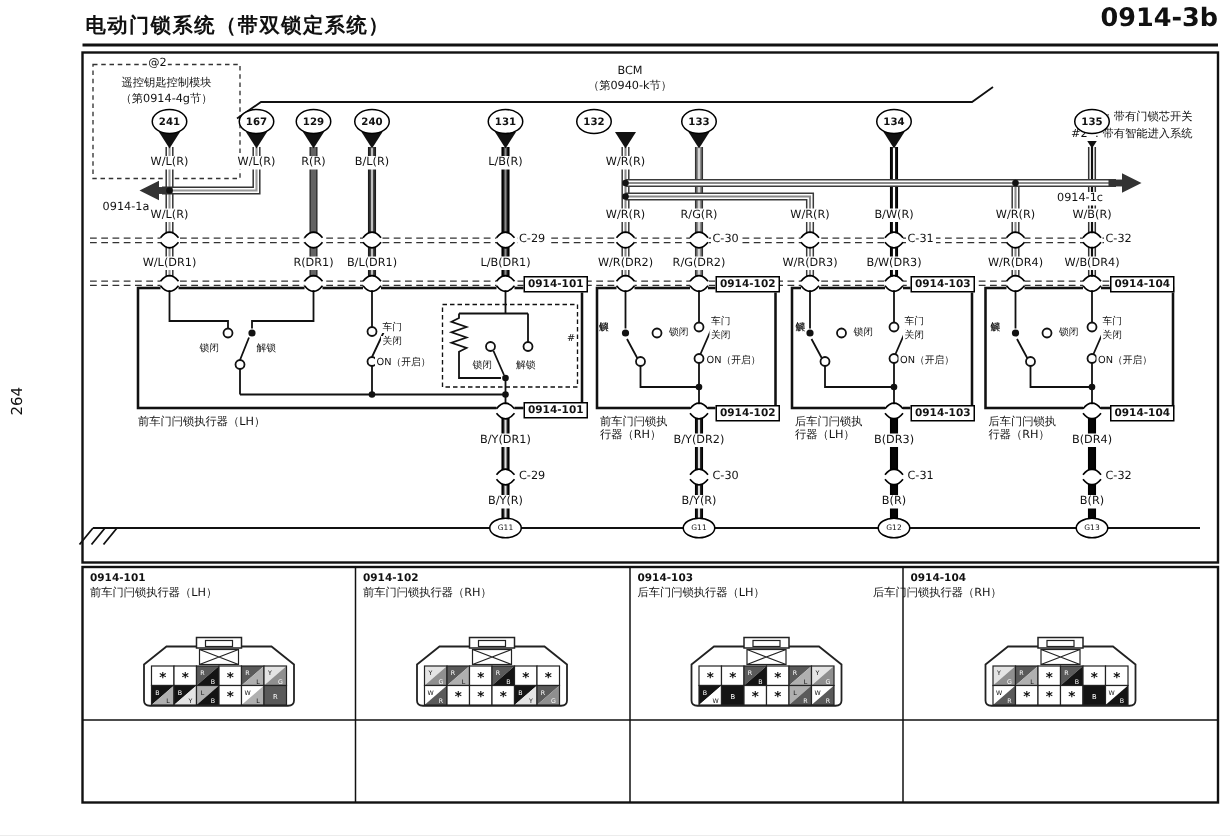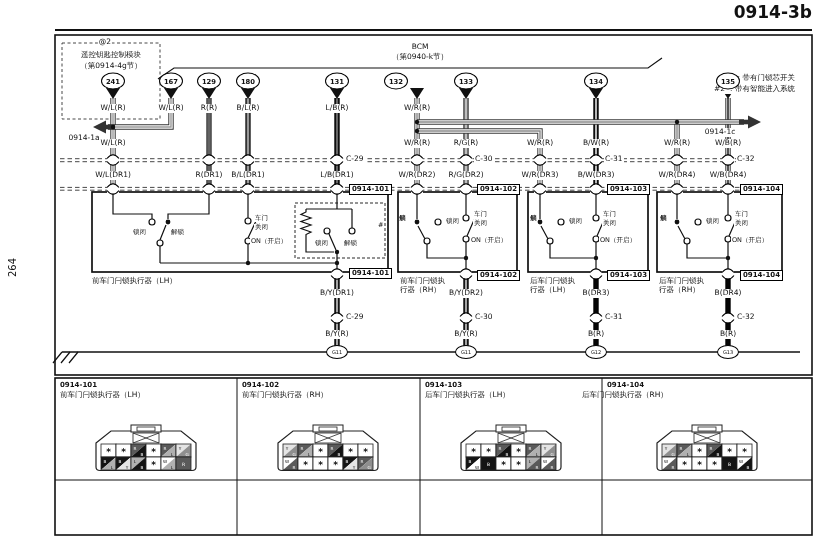--- a/index.html
+++ b/index.html
@@ -312,36 +312,37 @@
         <polygon points="202,88 216,88 209,99"></polygon>
         <polygon points="241,88 255,88 248,99"></polygon>
         <polygon points="330,88 344,88 337,99"></polygon>
         <polygon points="410,88 424,88 417,99"></polygon>
         <polygon points="459,88 473,88 466,99"></polygon>
         <polygon points="589,88 603,88 596,99"></polygon>
         <polygon points="721,88 735,88 728,99"></polygon>
       </g>
   </svg>
 
+  <div class="ttl">电动门锁系统（带双锁定系统）</div>
   <div class="pcode">0914-3b</div>
   <div class="rule"></div>
   <div class="sidenum">264</div>
   <div class="leg" style="top:37px"># ：带有门锁芯开关</div>
   <div class="leg" style="top:48px">#2 ：带有智能进入系统</div>
 
   <div class="lbl" style="left:105px;top:38px">@2</div>
   <div class="lbl" style="left:111px;top:51px">遥控钥匙控制模块</div>
   <div class="lbl" style="left:111px;top:62px">（第0914-4g节）</div>
   <div class="lbl nb" style="left:420px;top:43px">BCM</div>
   <div class="lbl nb" style="left:420px;top:53px">（第0940-k节）</div>
 
   <div class="pin" style="left:113px;top:81px">241</div>
   <div class="pin" style="left:171px;top:81px">167</div>
   <div class="pin" style="left:209px;top:81px">129</div>
-  <div class="pin" style="left:248px;top:81px">180</div>
+  <div class="pin" style="left:248px;top:81px">240</div>
   <div class="pin" style="left:337px;top:81px">131</div>
   <div class="pin" style="left:396px;top:81px">132</div>
   <div class="pin" style="left:466px;top:81px">133</div>
   <div class="pin" style="left:596px;top:81px">134</div>
   <div class="pin" style="left:728px;top:81px">135</div>
 
   <div class="lbl" style="left:84px;top:134px">0914-1a</div>
   <div class="lbl" style="left:720px;top:128px">0914-1c</div>
 
   <div class="lbl" style="left:113px;top:104px">W/L(R)</div>

